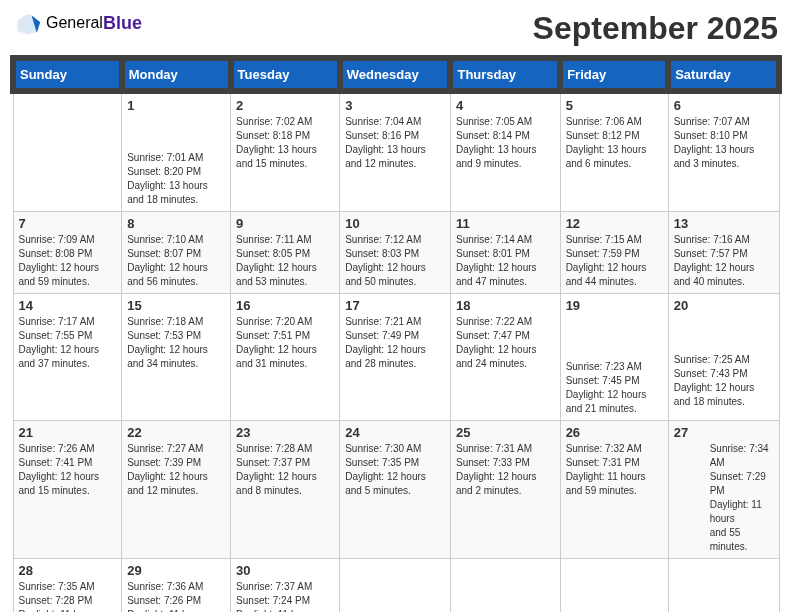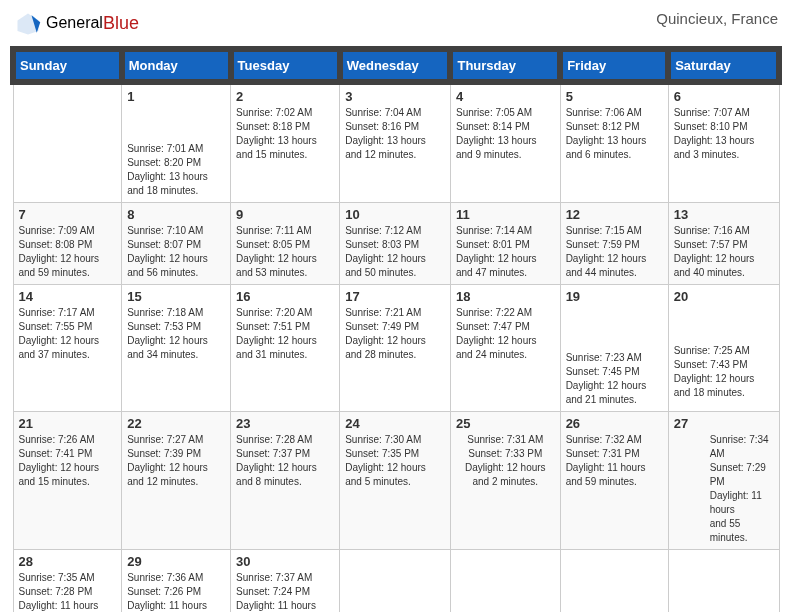--- a/index.html
+++ b/index.html
@@ -22,22 +22,22 @@
       align-items: center;
       gap: 4px;
     }
     .logo-text {
       display: flex;
       flex-direction: row;
       line-height: 1.1;
     }
     .logo-blue {
       font-size: 18px;
-      font-weight: normal;
-      color: #b91c1c;
+      font-weight: bold;
+      color: #4c1d95;
     }
     .logo-icon {
       width: 28px;
       height: 28px;
     }
     .title-area {
       text-align: right;
     }
     .month-title {
       font-size: 32px;
@@ -97,21 +97,21 @@
       <polygon points="16,4 28,12 28,24 16,28 4,24 4,12" fill="#1565c0" opacity="0.15"></polygon>
       <polygon points="20,6 30,14 26,26" fill="#1565c0"></polygon>
       <polygon points="20,6 30,14 22,8" fill="#42a5f5"></polygon>
     </svg>
     <div class="logo-text">
       <span>General</span>
       <span class="logo-blue">Blue</span>
     </div>
   </div>
   <div class="title-area">
-    <div class="location">Quincieux, France</div>
+    <div class="month-title">September 2025</div>
   </div>
 </div>
 
 <table class="calendar">
   <thead>
     <tr>
     <th>Sunday</th>
         <th>Monday</th>
         <th>Tuesday</th>
         <th>Wednesday</th>
@@ -292,21 +292,21 @@
         </td>
         <td>
           <div class="day-number">24</div>
           <div class="day-info" style="white-space: pre-line;">Sunrise: 7:30 AM
 Sunset: 7:35 PM
 Daylight: 12 hours
 and 5 minutes.</div>
         </td>
         <td>
           <div class="day-number">25</div>
-          <div class="day-info" style="white-space: pre-line; text-align: center;">Sunrise: 7:31 AM
+          <div class="day-info" style="white-space: pre-line;">Sunrise: 7:31 AM
 Sunset: 7:33 PM
 Daylight: 12 hours
 and 2 minutes.</div>
         </td>
         <td>
           <div class="day-number">26</div>
           <div class="day-info" style="white-space: pre-line;">Sunrise: 7:32 AM
 Sunset: 7:31 PM
 Daylight: 11 hours
 and 59 minutes.</div>

